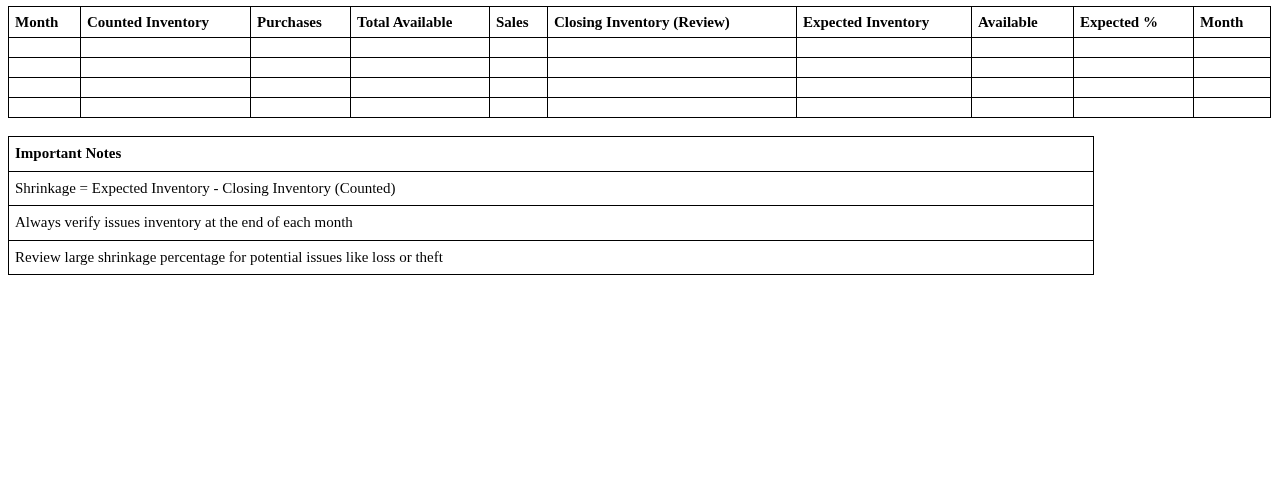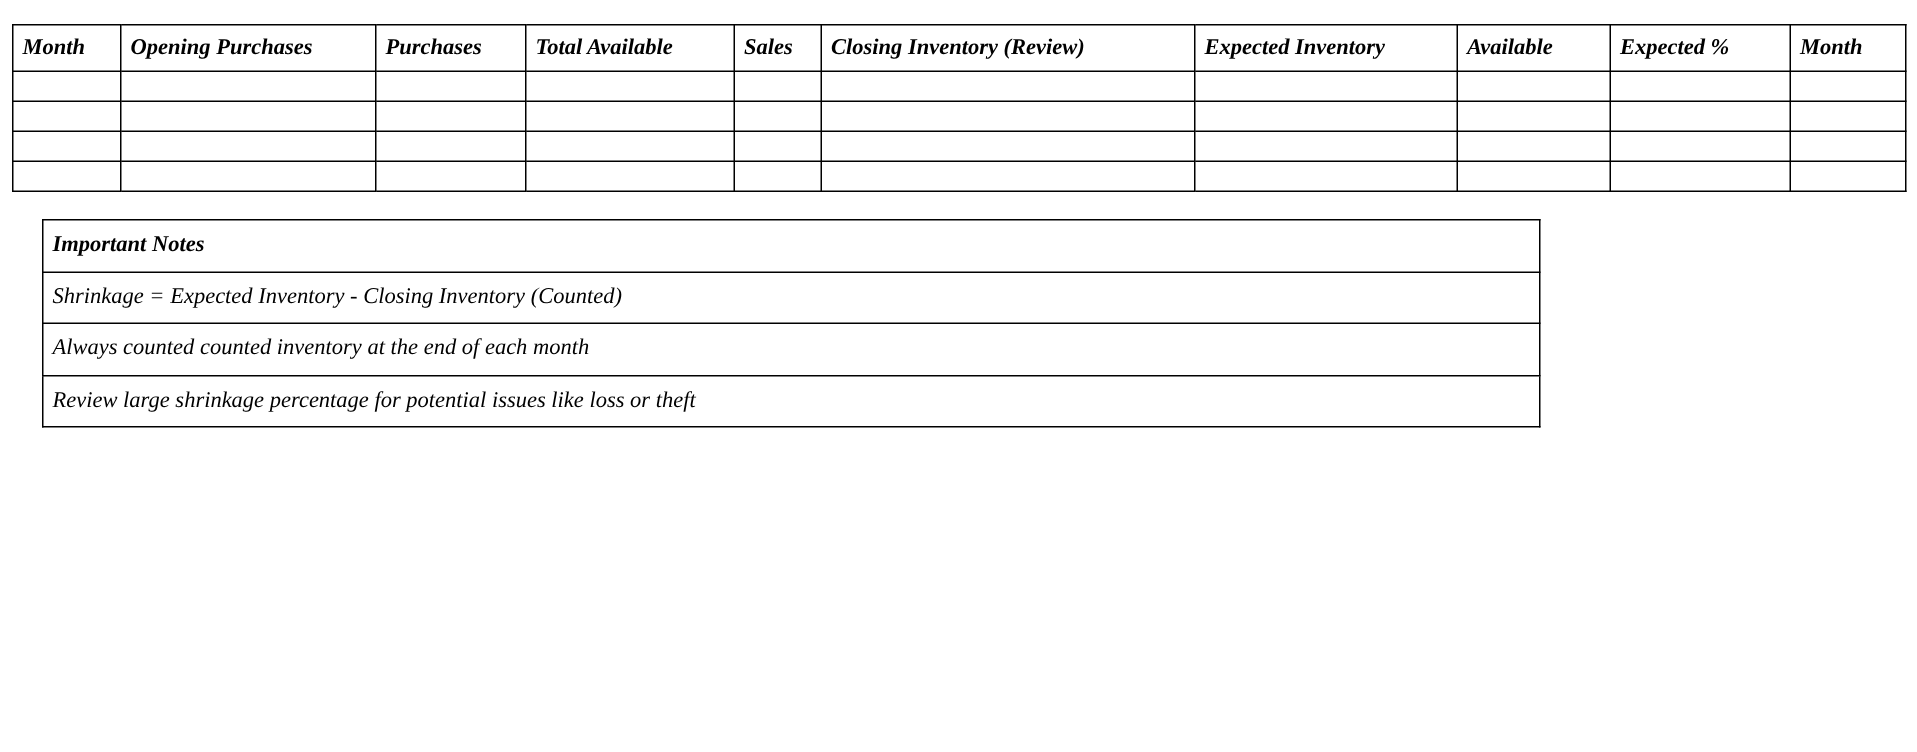--- a/index.html
+++ b/index.html
@@ -10,23 +10,22 @@
   body {
     width: 1278px;
     height: 501px;
     font-family: "Liberation Serif", "DejaVu Serif", serif;
     font-size: 15px;
     color: #000000;
     overflow: hidden;
   }
 
   .page {
-    padding: 16px 8px 0 8px;
+    padding: 6px 8px 0 8px;
     box-sizing: border-box;
-    font-style: italic;
   }
 
   table.grid {
     border-collapse: collapse;
     table-layout: fixed;
     width: 1262px;
     border: 1px solid #000000;
   }
 
   table.grid th,
@@ -50,23 +49,22 @@
     height: 15px;
   }
 
   .spacer {
     height: 18px;
   }
 
   table.notes {
     border-collapse: collapse;
     table-layout: fixed;
-    width: 999px;
+    width: 1086px;
     border: 1px solid #000000;
-    margin-left: 20px;
   }
 
   table.notes td {
     border: 1px solid #000000;
     padding: 7px 6px;
     text-align: left;
     font-size: 15px;
     line-height: 1.3;
   }
 
@@ -100,21 +98,21 @@
       <col class="c-sales">
       <col class="c-closing">
       <col class="c-expected">
       <col class="c-shrinkage">
       <col class="c-shrinkpct">
       <col class="c-notes">
     </colgroup>
     <thead>
       <tr>
         <th>Month</th>
-        <th>Opening Purchases</th>
+        <th>Counted Inventory</th>
         <th>Purchases</th>
         <th>Total Available</th>
         <th>Sales</th>
         <th>Closing Inventory (Review)</th>
         <th>Expected Inventory</th>
         <th>Available</th>
         <th>Expected %</th>
         <th>Month</th>
       </tr>
     </thead>
@@ -174,21 +172,21 @@
 
   <table class="notes">
     <tbody>
       <tr>
         <td class="notes-head">Important Notes</td>
       </tr>
       <tr>
         <td>Shrinkage = Expected Inventory - Closing Inventory (Counted)</td>
       </tr>
       <tr>
-        <td>Always counted counted inventory at the end of each month</td>
+        <td>Always verify issues inventory at the end of each month</td>
       </tr>
       <tr>
         <td>Review large shrinkage percentage for potential issues like loss or theft</td>
       </tr>
     </tbody>
   </table>
 
 </div>
 
 </body></html>

